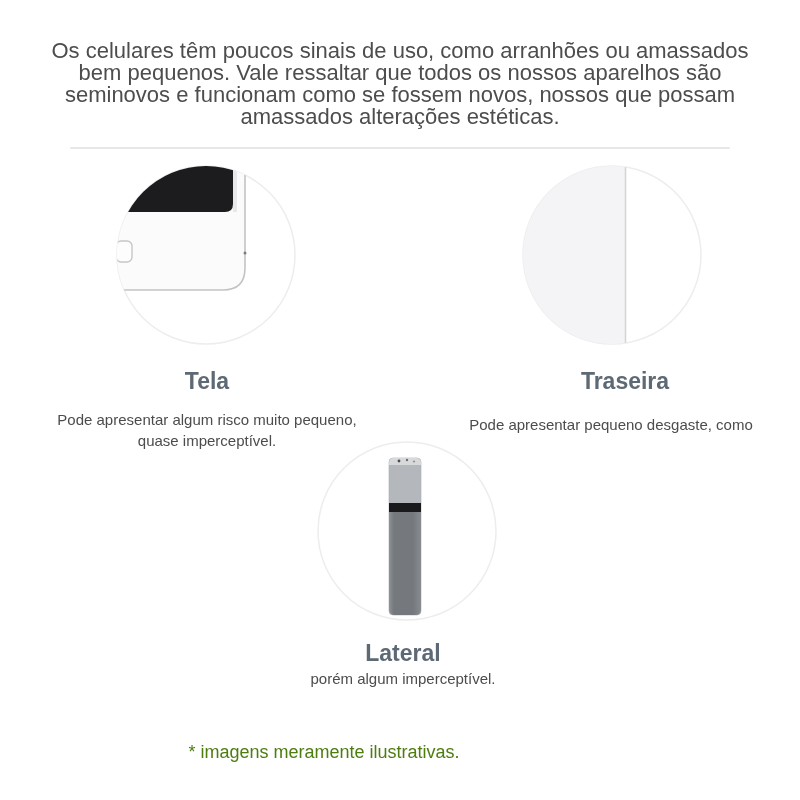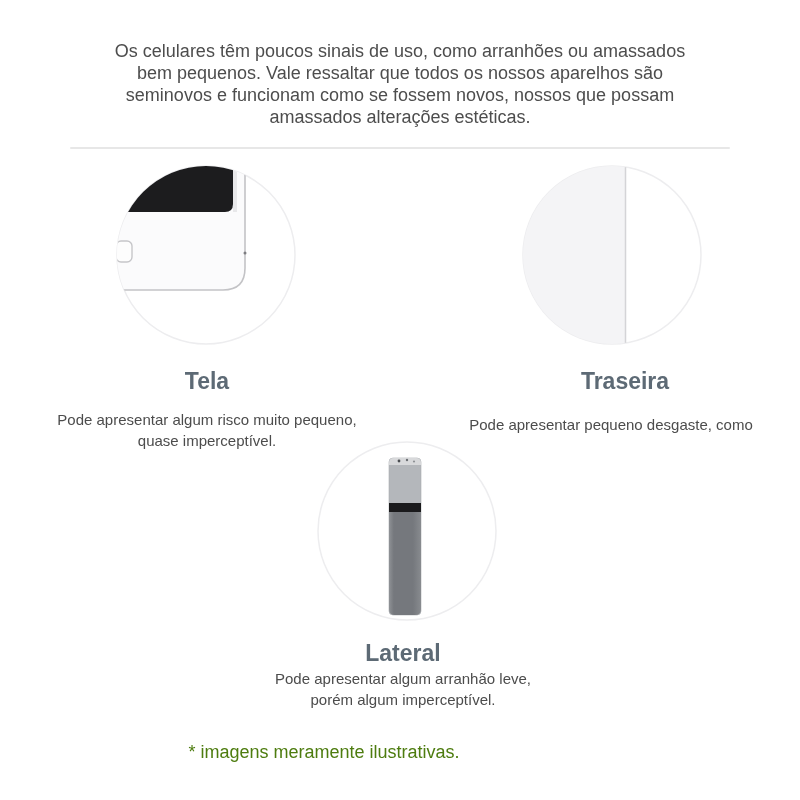--- a/index.html
+++ b/index.html
@@ -9,21 +9,21 @@
     height: 800px;
     background: #ffffff;
     overflow: hidden;
     font-family: "Liberation Sans", "DejaVu Sans", sans-serif;
   }
   .abs { position: absolute; }
 
   .header {
     top: 40px; left: 0; width: 800px;
     text-align: center;
-    font-size: 18px; line-height: 22px;
+    font-size: 22px; line-height: 22px;
     color: #4d4d4d;
   }
   .header-line { height: 22px; }
 
   .divider {
     top: 147px; left: 70px; width: 660px; height: 2px;
     background: #e7e7e7; border-radius: 2px;
   }
 
   .circle-fig { width: 184px; height: 184px; margin: 0; padding: 0; }
@@ -145,19 +145,18 @@
     <div>quase imperceptível.</div>
   </div>
 
   <h3 class="abs sec-title title-traseira">Traseira</h3>
   <div class="abs sec-desc desc-traseira">
     <div>Pode apresentar pequeno desgaste, como</div>
   </div>
 
   <h3 class="abs sec-title title-lateral">Lateral</h3>
   <div class="abs sec-desc desc-lateral">
-    <div>Pode apresentar algum arranhão leve,</div>
     <div>porém algum imperceptível.</div>
   </div>
 
   <div class="abs footer">* imagens meramente ilustrativas.</div>
 
 </div>
 
 </body></html>

